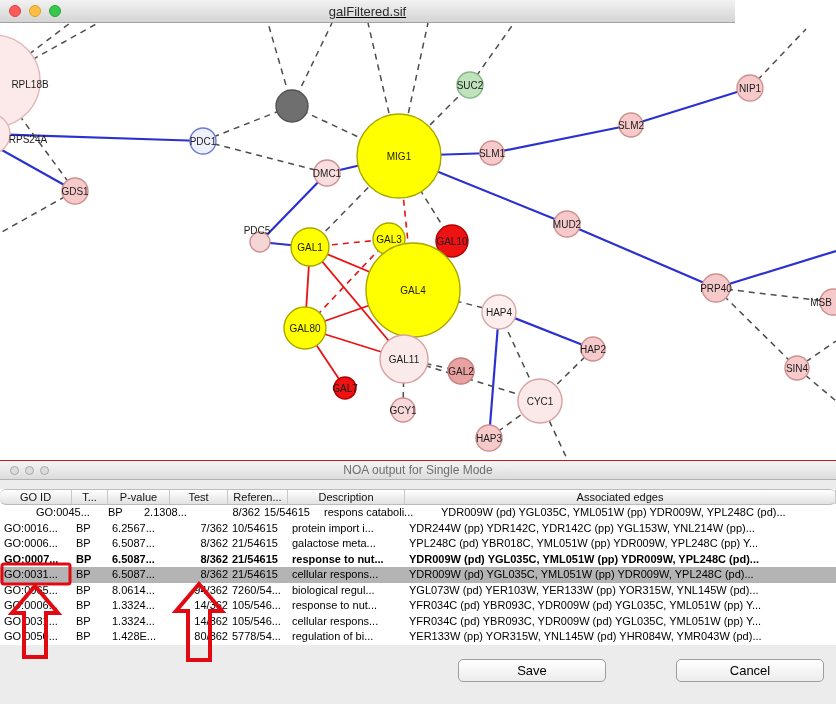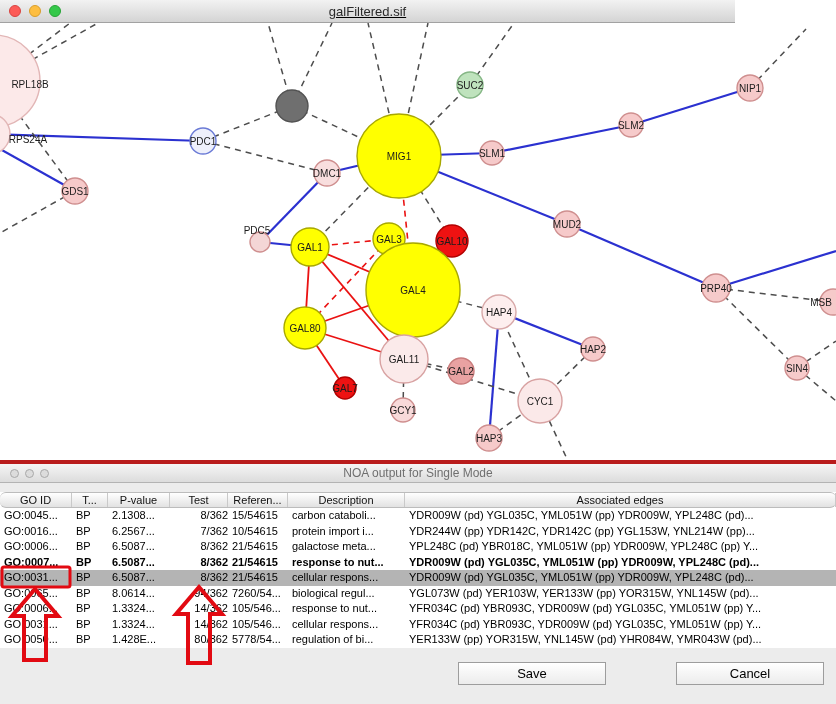--- a/index.html
+++ b/index.html
@@ -25,21 +25,21 @@
   .edge{fill:none;}
   .edge-blue{stroke:#2b31d0;stroke-width:2.2;}
   .edge-gray{stroke:#4d4d4d;stroke-width:1.5;stroke-dasharray:6 5;}
   .edge-red{stroke:#ea1212;stroke-width:1.8;}
   .edge-red-dash{stroke:#ea1212;stroke-width:1.6;stroke-dasharray:6 5;}
   #network-svg circle{stroke-width:1.4;}
   .node-label{font-family:"Liberation Sans",sans-serif;font-size:10px;fill:#1c1c1c;text-anchor:middle;}
   
   #window-bottom{
     position:absolute;left:0;top:460px;width:836px;height:244px;
-    background:#ececec;border-top:4px solid #b91c1c;box-sizing:border-box;
+    background:#ececec;border-top:1px solid #b91c1c;box-sizing:border-box;
   }
   .titlebar.small{height:18px;background:linear-gradient(#f5f5f5,#dcdcdc);border-bottom:1px solid #b3b3b3;}
   .traffic.small{left:10px;top:5px;gap:6px;}
   .light.inactive{width:9px;height:9px;background:#dcdcdc;border:1px solid #a8a8a8;}
   .title-text.small{font-size:12px;color:#6f6f6f;}
   #table-wrap{position:absolute;left:0;top:28px;width:836px;background:#fff;}
   #table-head{
     display:grid;height:16px;line-height:15px;
     background:linear-gradient(#ffffff,#e2e2e2);
     border-top:1px solid #bcbcbc;border-bottom:1px solid #bcbcbc;
@@ -47,21 +47,21 @@
   }
   .th{text-align:center;border-right:1px solid #c9c9c9;overflow:hidden;white-space:nowrap;}
   .tr{display:grid;height:15.5px;line-height:15.5px;font-size:11px;color:#000;background:#fff;}
   .tr.selected{background:#b4b4b4;}
   .td{padding-left:4px;overflow:hidden;white-space:nowrap;}
   .col-test{text-align:right;padding-left:0;}
   
   .btn{
     position:absolute;top:198px;width:146px;height:21px;
     background:linear-gradient(#ffffff,#ececec);
-    border:1px solid #9d9d9d;border-radius:0;
+    border:1px solid #9d9d9d;border-radius:5px;
     font-size:13px;color:#000;display:flex;align-items:center;justify-content:center;
     box-shadow:0 1px 0 rgba(255,255,255,.6) inset;
   }
   #save-button{left:458px;}
   #cancel-button{left:676px;}
   
   #annotations{position:absolute;left:0;top:0;width:836px;height:244px;pointer-events:none;z-index:5;}
 </style>
 </head>
 <body>
@@ -202,27 +202,27 @@
     <div id="table-head" style="grid-template-columns: 72px 36px 62px 58px 60px 117px 1fr;">
         <div class="th">GO ID</div>
         <div class="th">T...</div>
         <div class="th">P-value</div>
         <div class="th">Test</div>
         <div class="th">Referen...</div>
         <div class="th">Description</div>
         <div class="th">Associated edges</div>
       </div>
     <div id="table-body">
-        <div class="tr" style="grid-template-columns: 72px 36px 62px 58px 60px 117px 1fr;">
+        <div class="tr" style="grid-template-columns: 72px 36px 62px 58px 60px 117px 1fr; padding-left: 32px;">
           <div class="td col-go_id">GO:0045...</div>
           <div class="td col-type">BP</div>
           <div class="td col-p_value">2.1308...</div>
           <div class="td col-test">8/362</div>
           <div class="td col-reference">15/54615</div>
-          <div class="td col-description">carbon cataboli...</div>
+          <div class="td col-description">respons cataboli...</div>
           <div class="td col-associated_edges">YDR009W (pd) YGL035C, YML051W (pp) YDR009W, YPL248C (pd)...</div>
         </div>
         <div class="tr" style="grid-template-columns: 72px 36px 62px 58px 60px 117px 1fr;">
           <div class="td col-go_id">GO:0016...</div>
           <div class="td col-type">BP</div>
           <div class="td col-p_value">6.2567...</div>
           <div class="td col-test">7/362</div>
           <div class="td col-reference">10/54615</div>
           <div class="td col-description">protein import i...</div>
           <div class="td col-associated_edges">YDR244W (pp) YDR142C, YDR142C (pp) YGL153W, YNL214W (pp)...</div>

